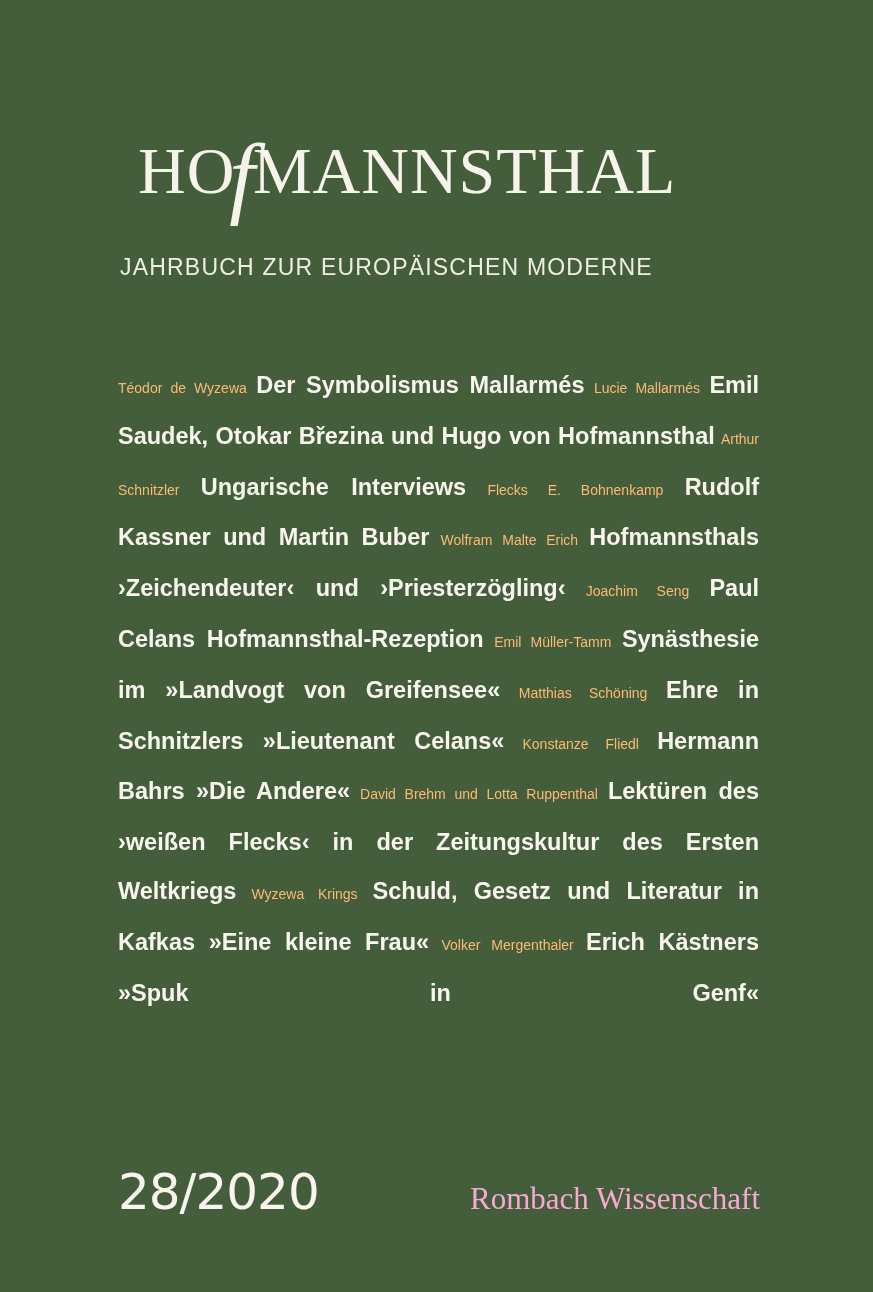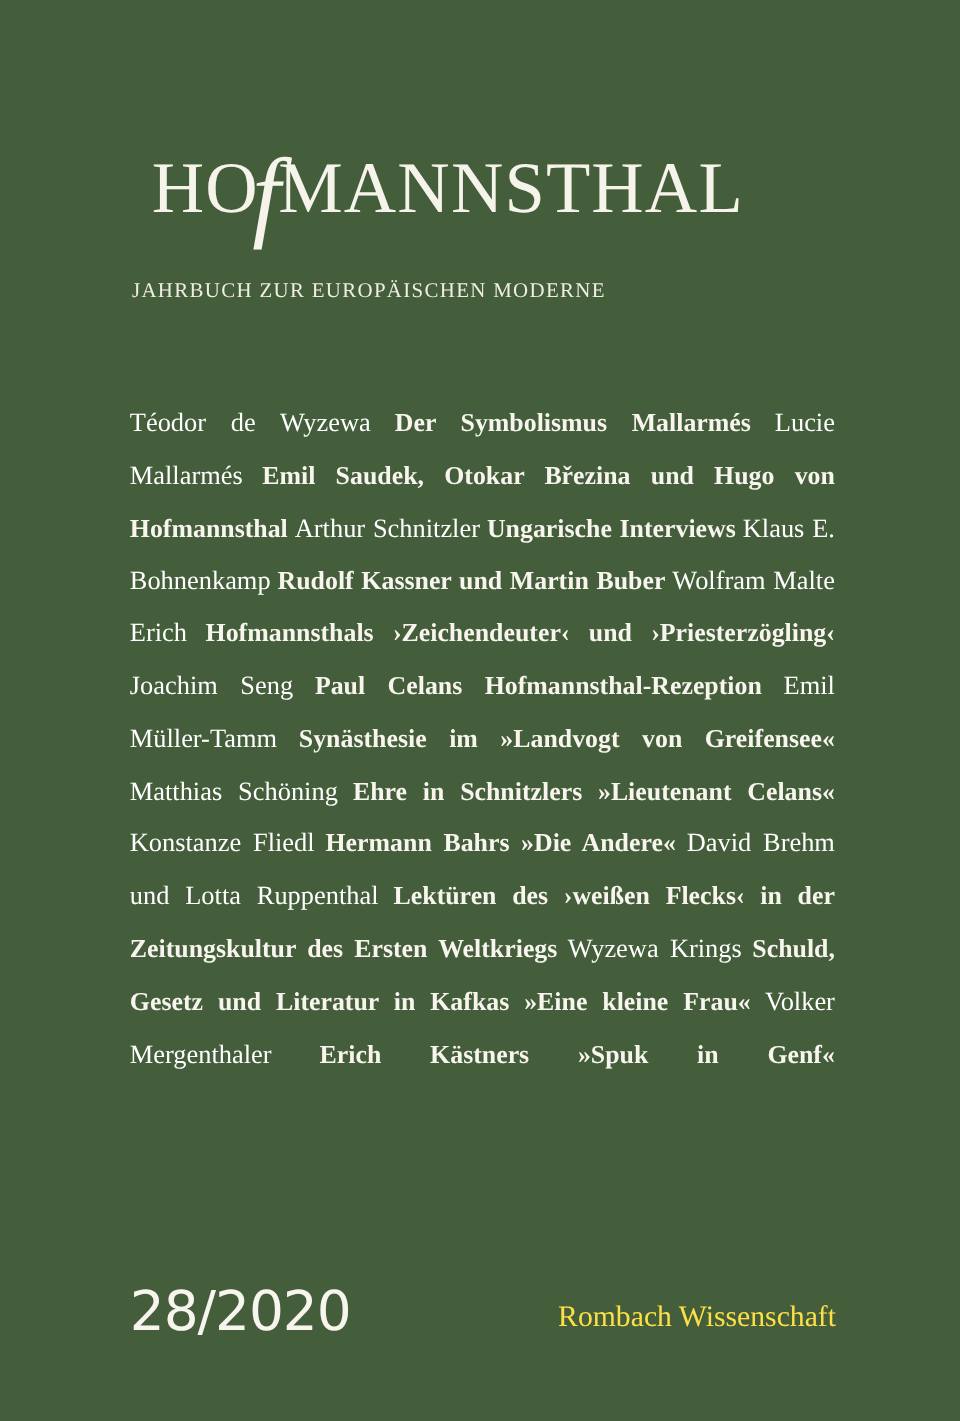--- a/index.html
+++ b/index.html
@@ -27,81 +27,81 @@
       font-style: italic;
       font-size: 92px;
       display: inline-block;
       vertical-align: -14px;
       margin: 0 -3px 0 -6px;
     }
     .subtitle {
       position: absolute;
       left: 120px; top: 254px;
       width: 640px;
-      font-family: Liberation Serif, serif;
-      font-size: 19px;
+      font-family: Liberation Sans, sans-serif;
+      font-size: 23px;
       letter-spacing: 1.2px;
       color: #f0eee4;
       white-space: nowrap;
     }
     .contents {
       position: absolute;
       left: 118px; top: 362px;
       width: 641px;
       text-align: justify;
       text-align-last: justify;
       line-height: 47.8px;
       font-size: 21px;
       color: #eceae0;
     }
     .contents .author {
-      font-family: Liberation Serif, serif;
+      font-family: Liberation Sans, sans-serif;
       font-weight: 300;
-      font-size: 24px;
-      color: #ffffff;
+      font-size: 14px;
+      color: #fdba74;
     }
     .contents .article {
-      font-family: Liberation Serif, serif;
+      font-family: Liberation Sans, sans-serif;
       font-weight: bold;
       font-size: 23.5px;
       color: #f7f5ee;
     }
     .issue {
       position: absolute;
       left: 118px; top: 1163px;
       font-family: "DejaVu Sans", sans-serif;
       font-size: 50px;
       color: #f7f5ee;
       letter-spacing: -1px;
     }
     .publisher {
       position: absolute;
       right: 113px; top: 1181px;
       font-family: "Liberation Serif", "DejaVu Serif", serif;
-      font-size: 27px;
-      color: #fde047;
+      font-size: 31px;
+      color: #f9a8d4;
     }
   </style>
 </head>
 <body>
 
 <div class="cover">
 
   <div class="title"><span>HO</span><span class="f">f</span><span>MANNSTHAL</span></div>
 
   <div class="subtitle">JAHRBUCH ZUR EUROPÄISCHEN MODERNE</div>
 
   <div class="contents">
     <span class="author">Téodor de Wyzewa</span>
     <span class="article">Der Symbolismus Mallarmés</span>
     <span class="author">Lucie Mallarmés</span>
     <span class="article">Emil Saudek, Otokar Březina und Hugo von Hofmannsthal</span>
     <span class="author">Arthur Schnitzler</span>
     <span class="article">Ungarische Interviews</span>
-    <span class="author">Klaus E. Bohnenkamp</span>
+    <span class="author">Flecks E. Bohnenkamp</span>
     <span class="article">Rudolf Kassner und Martin Buber</span>
     <span class="author">Wolfram Malte Erich</span>
     <span class="article">Hofmannsthals ›Zeichendeuter‹ und ›Priesterzögling‹</span>
     <span class="author">Joachim Seng</span>
     <span class="article">Paul Celans Hofmannsthal-Rezeption</span>
     <span class="author">Emil Müller-Tamm</span>
     <span class="article">Synästhesie im »Landvogt von Greifensee«</span>
     <span class="author">Matthias Schöning</span>
     <span class="article">Ehre in Schnitzlers »Lieutenant Celans«</span>
     <span class="author">Konstanze Fliedl</span>

